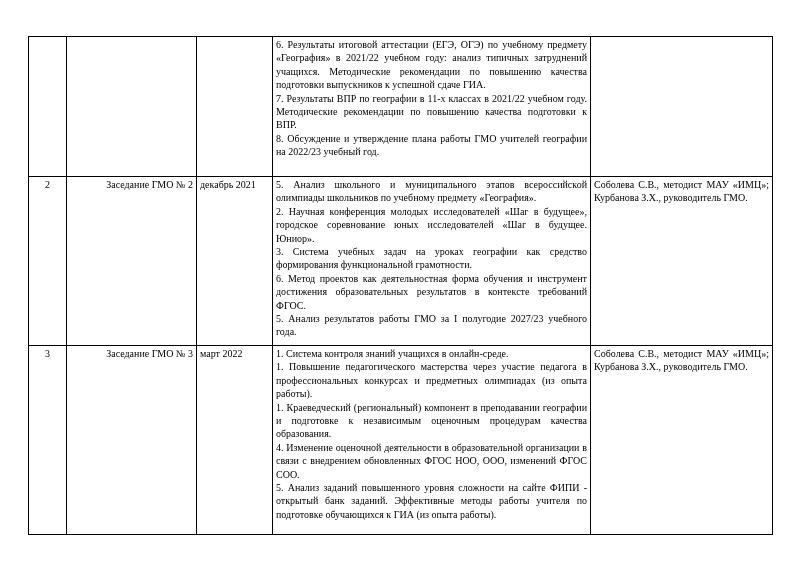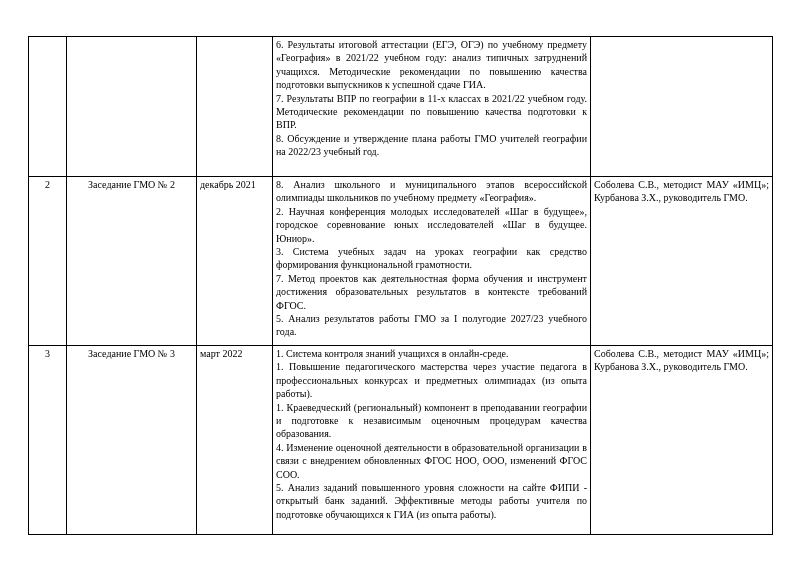--- a/index.html
+++ b/index.html
@@ -32,21 +32,21 @@
     padding: 1px 3px 2px 3px;
     word-wrap: break-word;
   }
   col.c-num   { width: 38px; }
   col.c-title { width: 130px; }
   col.c-date  { width: 76px; }
   col.c-agenda{ width: 318px; }
   col.c-resp  { width: 182px; }
 
   td.num-cell   { text-align: center; }
-  td.title-cell { text-align: center; padding-left: 4px; margin-left: 27px; }
+  td.title-cell { text-align: right; padding-left: 4px; margin-left: 27px; }
   td.date-cell  { text-align: left; padding-left: 8px; padding-right: 8px; }
   td.agenda-cell p.agenda-item {
     margin: 0;
     text-align: justify;
   }
   td.resp-cell { text-align: justify; }
 
   tr.row-0 { height: 140px; }
   tr.row-1 { height: 169px; }
   tr.row-2 { height: 189px; }
@@ -73,24 +73,24 @@
             <p class="agenda-item">7. Результаты ВПР по географии в 11-х классах в 2021/22 учебном году. Методические рекомендации по повышению качества подготовки к ВПР.</p>
             <p class="agenda-item">8. Обсуждение и утверждение плана работы ГМО учителей географии на 2022/23 учебный год.</p>
           </td>
         <td class="resp-cell"></td>
       </tr>
       <tr class="row-1">
         <td class="num-cell">2</td>
         <td class="title-cell">Заседание ГМО № 2</td>
         <td class="date-cell">декабрь 2021</td>
         <td class="agenda-cell">
-            <p class="agenda-item">8. Анализ школьного и муниципального этапов всероссийской олимпиады школьников по учебному предмету «География».</p>
+            <p class="agenda-item">5. Анализ школьного и муниципального этапов всероссийской олимпиады школьников по учебному предмету «География».</p>
             <p class="agenda-item">2. Научная конференция молодых исследователей «Шаг в будущее», городское соревнование юных исследователей «Шаг в будущее. Юниор».</p>
             <p class="agenda-item">3. Система учебных задач на уроках географии как средство формирования функциональной грамотности.</p>
-            <p class="agenda-item">7. Метод проектов как деятельностная форма обучения и инструмент достижения образовательных результатов в контексте требований ФГОС.</p>
+            <p class="agenda-item">6. Метод проектов как деятельностная форма обучения и инструмент достижения образовательных результатов в контексте требований ФГОС.</p>
             <p class="agenda-item">5. Анализ результатов работы ГМО за I полугодие 2027/23 учебного года.</p>
           </td>
         <td class="resp-cell">Соболева С.В., методист МАУ «ИМЦ»; Курбанова З.Х., руководитель ГМО.</td>
       </tr>
       <tr class="row-2">
         <td class="num-cell">3</td>
         <td class="title-cell">Заседание ГМО № 3</td>
         <td class="date-cell">март 2022</td>
         <td class="agenda-cell">
             <p class="agenda-item">1. Система контроля знаний учащихся в онлайн-среде.</p>

